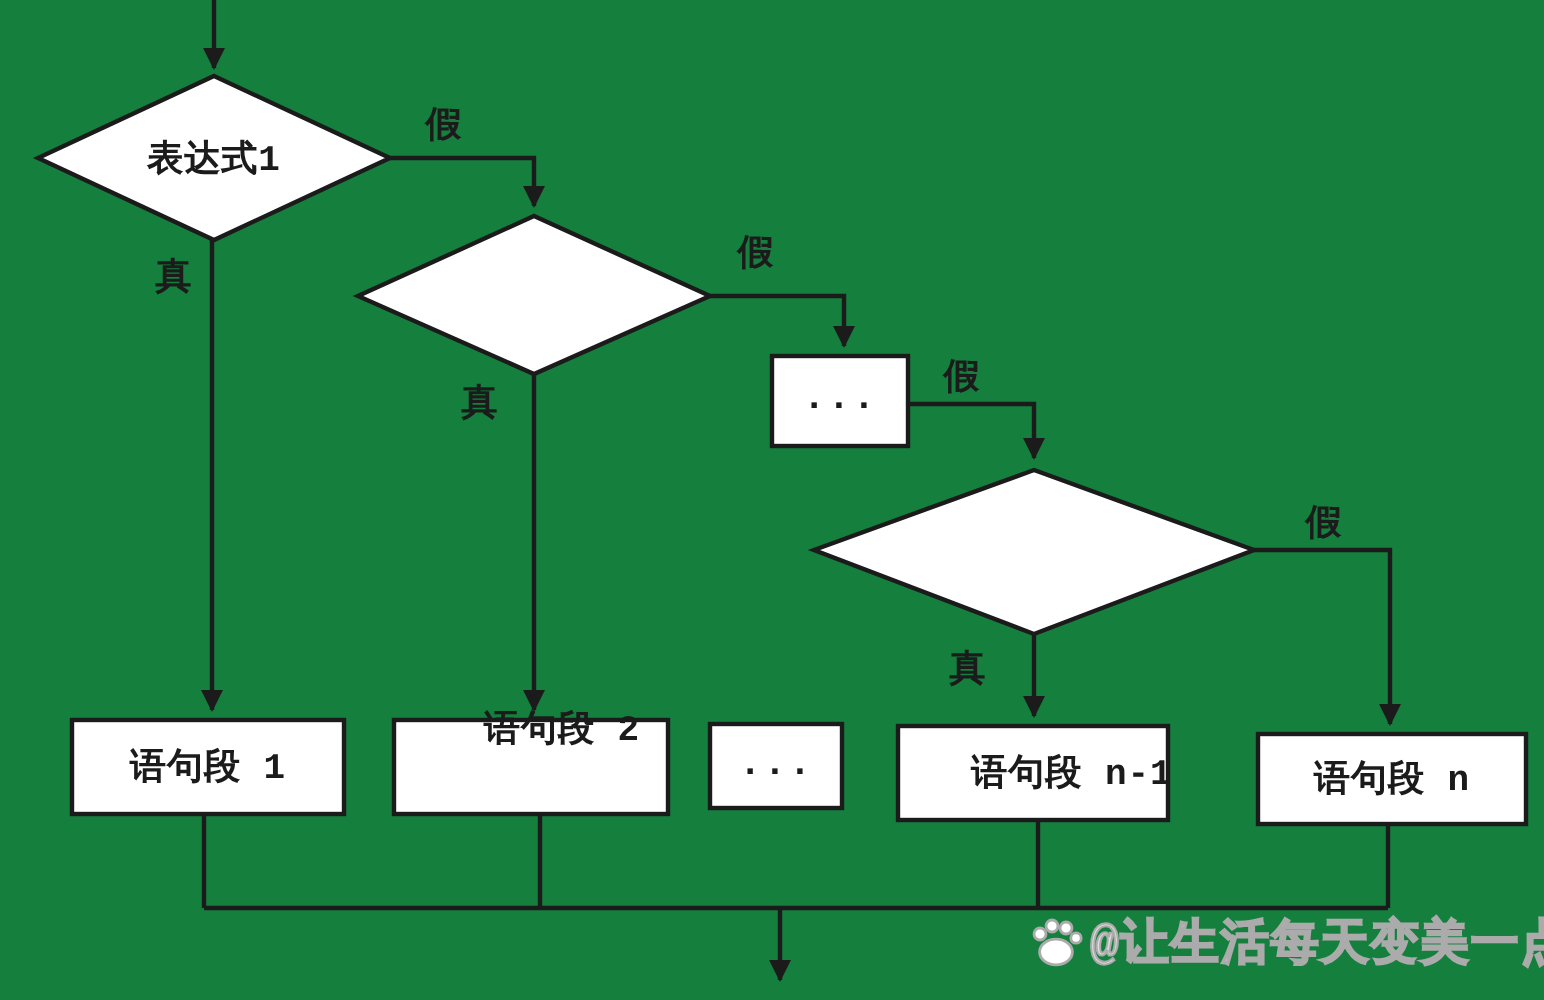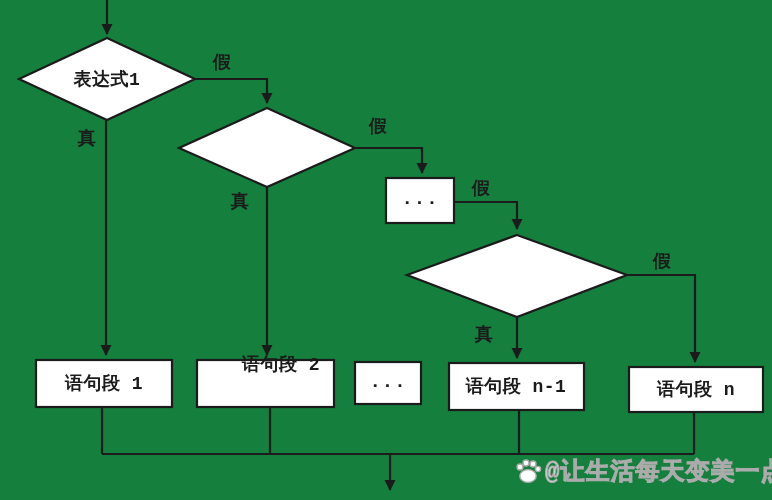--- a/index.html
+++ b/index.html
@@ -98,21 +98,21 @@
     <path class="wire" d="M102,454 L694,454"></path>
     <path class="wire" d="M390,454 L390,490" marker-end="url(#ah)"></path>
   </svg>
 
   <div class="lbl" style="left:107px; top:79px;">表达式1</div>
   <div class="lbl lbl-dots" style="left:420px; top:199px;">...</div>
 
   <div class="lbl" style="left:104px; top:383px;">语句段 1</div>
   <div class="lbl" style="left:265px; top:364px;margin-left:16px;">语句段 2</div>
   <div class="lbl lbl-dots" style="left:388px; top:382px;">...</div>
-  <div class="lbl" style="left:516px; top:386px;">语句段 n-1</div>
+  <div class="lbl" style="left:536px; top:386px;">语句段 n-1</div>
   <div class="lbl" style="left:696px; top:389px;text-align:center;">语句段 n</div>
 
   <div class="lbl" style="left:87px; top:138px;">真</div>
   <div class="lbl" style="left:222px; top:62px;">假</div>
   <div class="lbl" style="left:240px; top:201px;">真</div>
   <div class="lbl" style="left:378px; top:126px;">假</div>
   <div class="lbl" style="left:481px; top:188px;">假</div>
   <div class="lbl" style="left:484px; top:334px;">真</div>
   <div class="lbl" style="left:662px; top:261px;">假</div>
 

